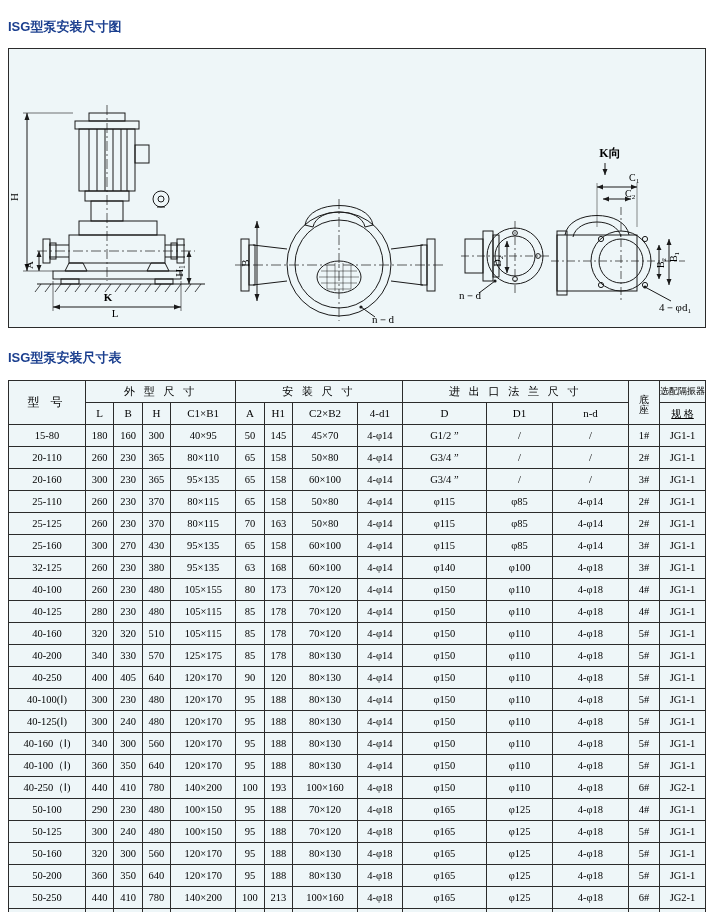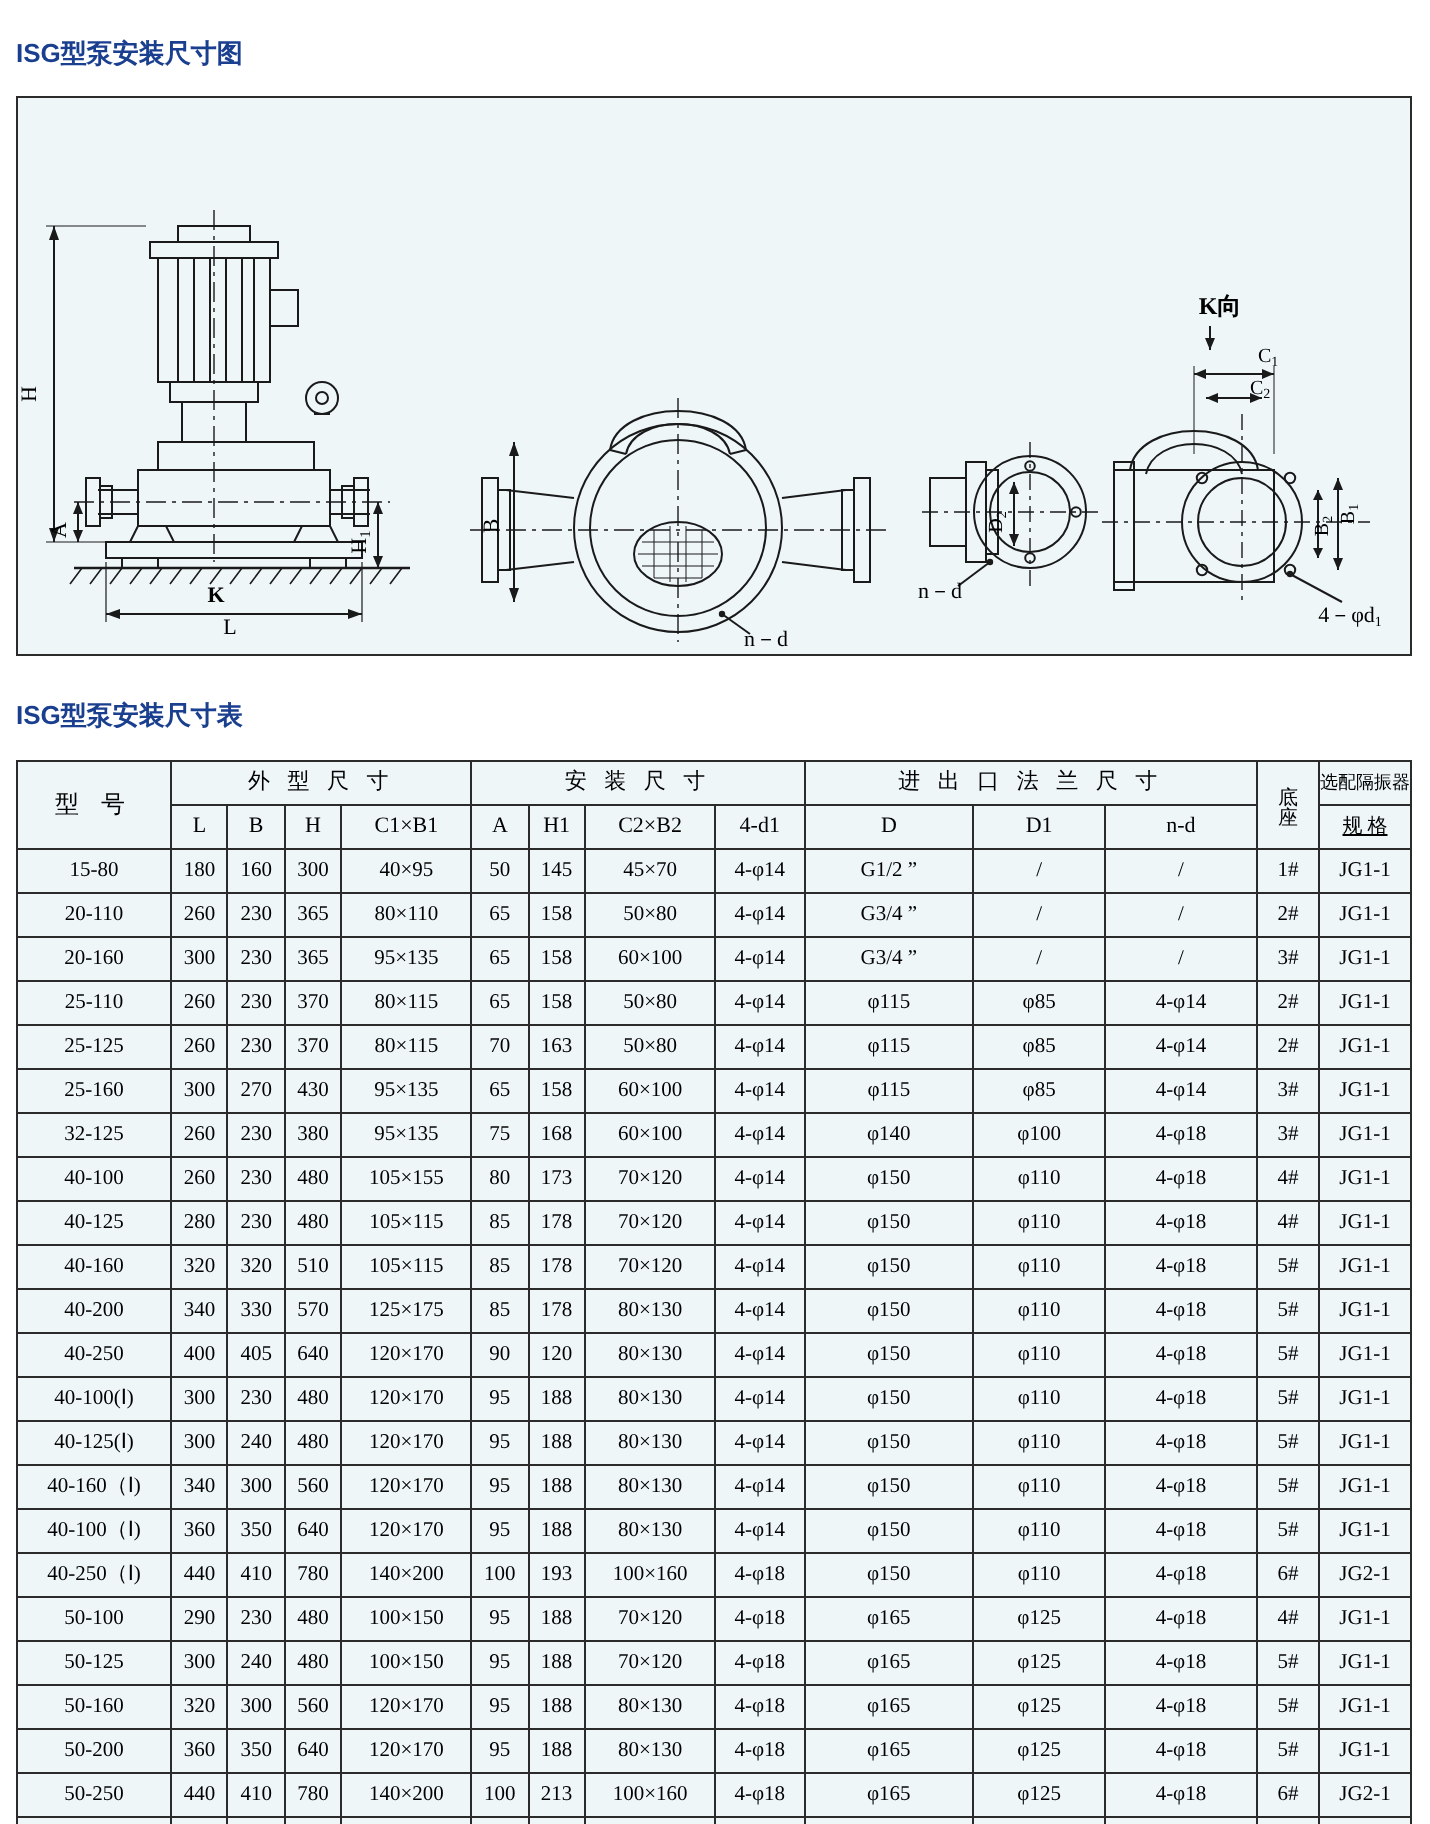--- a/index.html
+++ b/index.html
@@ -414,21 +414,21 @@
             <td>4-φ14</td>
             <td class="seat-col">3#</td>
             <td class="last-col">JG1-1</td>
           </tr>
           <tr>
             <td class="model model-col">32-125</td>
             <td>260</td>
             <td>230</td>
             <td>380</td>
             <td>95×135</td>
-            <td>75</td>
+            <td>63</td>
             <td>168</td>
             <td>60×100</td>
             <td>4-φ14</td>
             <td>φ140</td>
             <td>φ100</td>
             <td>4-φ18</td>
             <td class="seat-col">3#</td>
             <td class="last-col">JG1-1</td>
           </tr>
           <tr>

